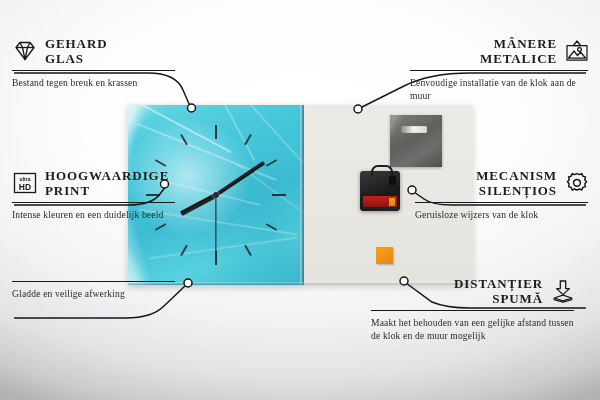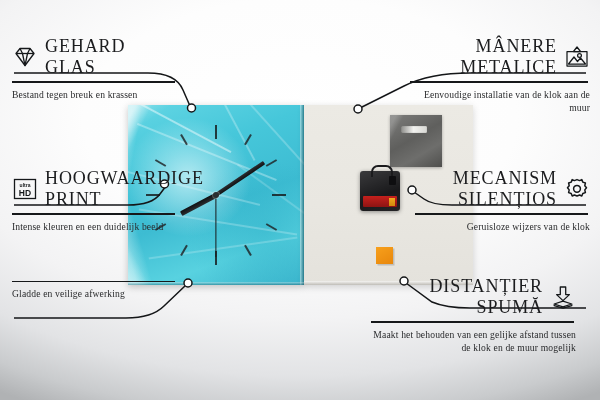--- a/index.html
+++ b/index.html
@@ -89,31 +89,31 @@
 
   .foam{position:absolute;left:72px;top:142px;width:17px;height:17px;
     background:linear-gradient(150deg,#f7a01c,#e8870c);box-shadow:1.5px 1.5px 0 rgba(120,120,118,.35);}
 
   
   #lines{position:absolute;inset:0;width:600px;height:400px;pointer-events:none;}
 
   
   .callout{position:absolute;}
   .co-head{display:flex;align-items:center;gap:7px;}
-  .co-title{font-size:18px;font-weight:400;letter-spacing:.9px;color:#1b1c1e;line-height:1.18;text-transform:uppercase;}
+  .co-title{font-size:13px;font-weight:700;letter-spacing:.9px;color:#1b1c1e;line-height:1.18;text-transform:uppercase;}
   .co-rule{height:1.4px;background:#16181a;margin-top:3px;}
   .co-desc{font-size:9.6px;color:#2a2b2d;line-height:1.35;margin-top:6px;letter-spacing:.15px;}
   .ico{width:26px;height:24px;flex:0 0 26px;display:block;}
 
   .left  .co-head{justify-content:flex-start;}
   .left  .co-title{text-align:left;}
   .left  .co-desc{text-align:left;}
   .right .co-head{justify-content:flex-end;}
   .right .co-title{text-align:right;}
-  .right .co-desc{text-align:right;}
+  .right .co-desc{text-align:left;}
 
   
   #co-glass   {left:12px; top:36px;  width:165px;}
   #co-print   {left:12px; top:168px; width:165px;}
   #co-edges   {left:12px; top:278px; width:165px;}
   #co-handles {right:10px;top:36px;  width:180px;}
   #co-mech    {right:10px;top:168px; width:175px;}
   #co-spacer  {right:24px; top:276px; width:205px;}
 </style>
 </head>

